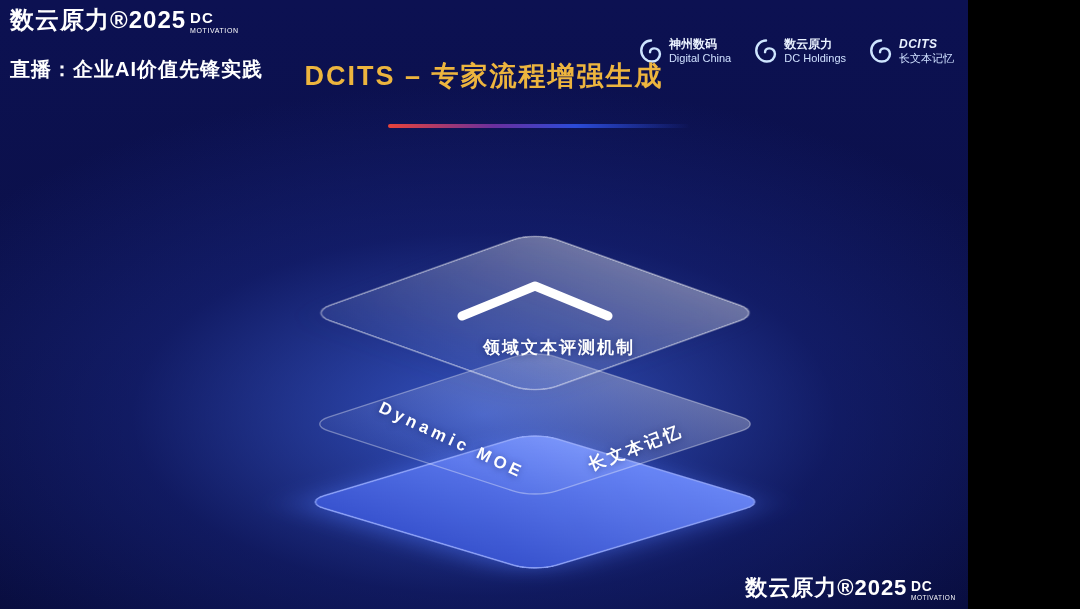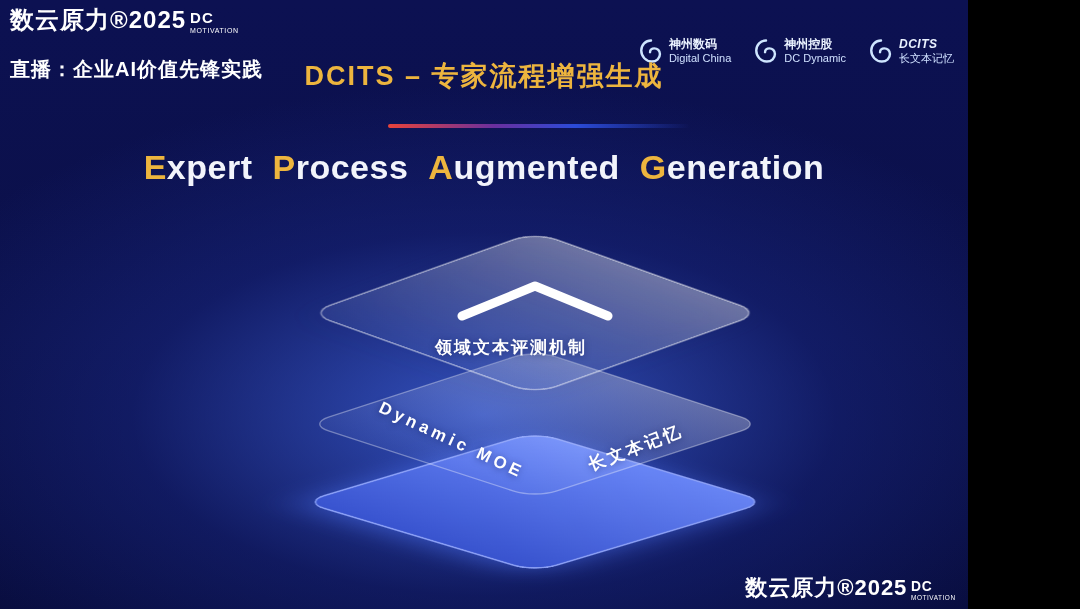--- a/index.html
+++ b/index.html
@@ -34,21 +34,21 @@
     background:linear-gradient(90deg,var(--divider-red,#e8433a) 0%,#6a2f9e 35%,var(--divider-blue,#2b4bd8) 62%,rgba(25,45,140,0) 100%);}
   .main-title{position:absolute;top:148px;left:0;right:0;text-align:center;
     font-size:34px;font-weight:600;color:#f2f4fb;letter-spacing:0.5px;}
   .main-title .word{margin:0 10px;}
   .main-title .initial{color:var(--gold,#edb53e);}
   
   .diagram-svg{position:absolute;left:0;top:0;pointer-events:none;}
   .layer-top-face{filter:drop-shadow(0 14px 22px rgba(20,30,90,0.45));}
   .layer-bottom-face{filter:drop-shadow(0 10px 28px rgba(80,120,255,0.55));}
   .lbl{position:absolute;color:#fff;font-weight:bold;text-shadow:0 1px 6px rgba(10,20,80,0.5);}
-  .lbl-top{left:435px;top:336px;width:200px;text-align:left;font-size:17px;letter-spacing:2px;}
+  .lbl-top{left:435px;top:336px;width:200px;text-align:right;font-size:17px;letter-spacing:2px;}
   .lbl-moe{left:384px;top:398px;font-size:17px;letter-spacing:4px;transform:rotate(25deg);transform-origin:0 0;}
   .lbl-long{left:585px;top:455px;font-size:17px;letter-spacing:3px;transform:rotate(-21deg);transform-origin:0 0;}
   .lbl-bottom{left:425px;top:512px;width:220px;text-align:center;font-size:18px;letter-spacing:2px;}
 </style>
 </head>
 <body>
 
 <div class="slide">
 
   <div class="logo logo-top-left">
@@ -73,40 +73,39 @@
         <span class="l2">Digital China</span>
       </span>
     </div>
     <div class="partner">
       <span class="picon">
         <svg width="26" height="26" viewBox="0 0 32 32">
             <path d="M16 3C9.4 3 4 8.4 4 15.5S9.8 29 17 29c6 0 10-4.2 10-9.2 0-4.2-3.1-7-7-7-3 0-5.2 2-5.2 4.6" fill="none" stroke="#cfe6ff" stroke-width="3" stroke-linecap="round"></path>
           </svg>
       </span>
       <span class="ptxt">
-        <span class="l1">神州控股</span>
-        <span class="l2">DC Dynamic</span>
+        <span class="l1">数云原力</span>
+        <span class="l2">DC Holdings</span>
       </span>
     </div>
     <div class="partner dcits">
       <span class="picon">
         <svg width="26" height="26" viewBox="0 0 32 32">
             <path d="M16 3C9.4 3 4 8.4 4 15.5S9.8 29 17 29c6 0 10-4.2 10-9.2 0-4.2-3.1-7-7-7-3 0-5.2 2-5.2 4.6" fill="none" stroke="#cfe6ff" stroke-width="3" stroke-linecap="round"></path>
           </svg>
       </span>
       <span class="ptxt">
         <span class="l1">DCITS</span>
         <span class="l2">长文本记忆</span>
       </span>
     </div>
   </div>
 
   <div class="epag-title">DCITS – 专家流程增强生成</div>
   <div class="divider"></div>
-  <div class="main-title"><span class="word"><span class="initial">E</span>xpert</span><span class="word"><span class="initial">P</span>rocess</span><span class="word"><span class="initial">A</span>ugmented</span><span class="word"><span class="initial">G</span>eneration</span></div>
 
   <svg class="diagram-svg" width="1080" height="609" viewBox="0 0 1080 609">
     <defs>
       <linearGradient id="gTop" x1="0" y1="0" x2="0" y2="1">
         <stop offset="0" stop-color="#ffffff" stop-opacity="0.38"></stop>
         <stop offset="1" stop-color="#aabeff" stop-opacity="0.10"></stop>
       </linearGradient>
       <linearGradient id="gMid" x1="0" y1="0" x2="0" y2="1">
         <stop offset="0" stop-color="#ffffff" stop-opacity="0.30"></stop>
         <stop offset="1" stop-color="#96afff" stop-opacity="0.08"></stop>

